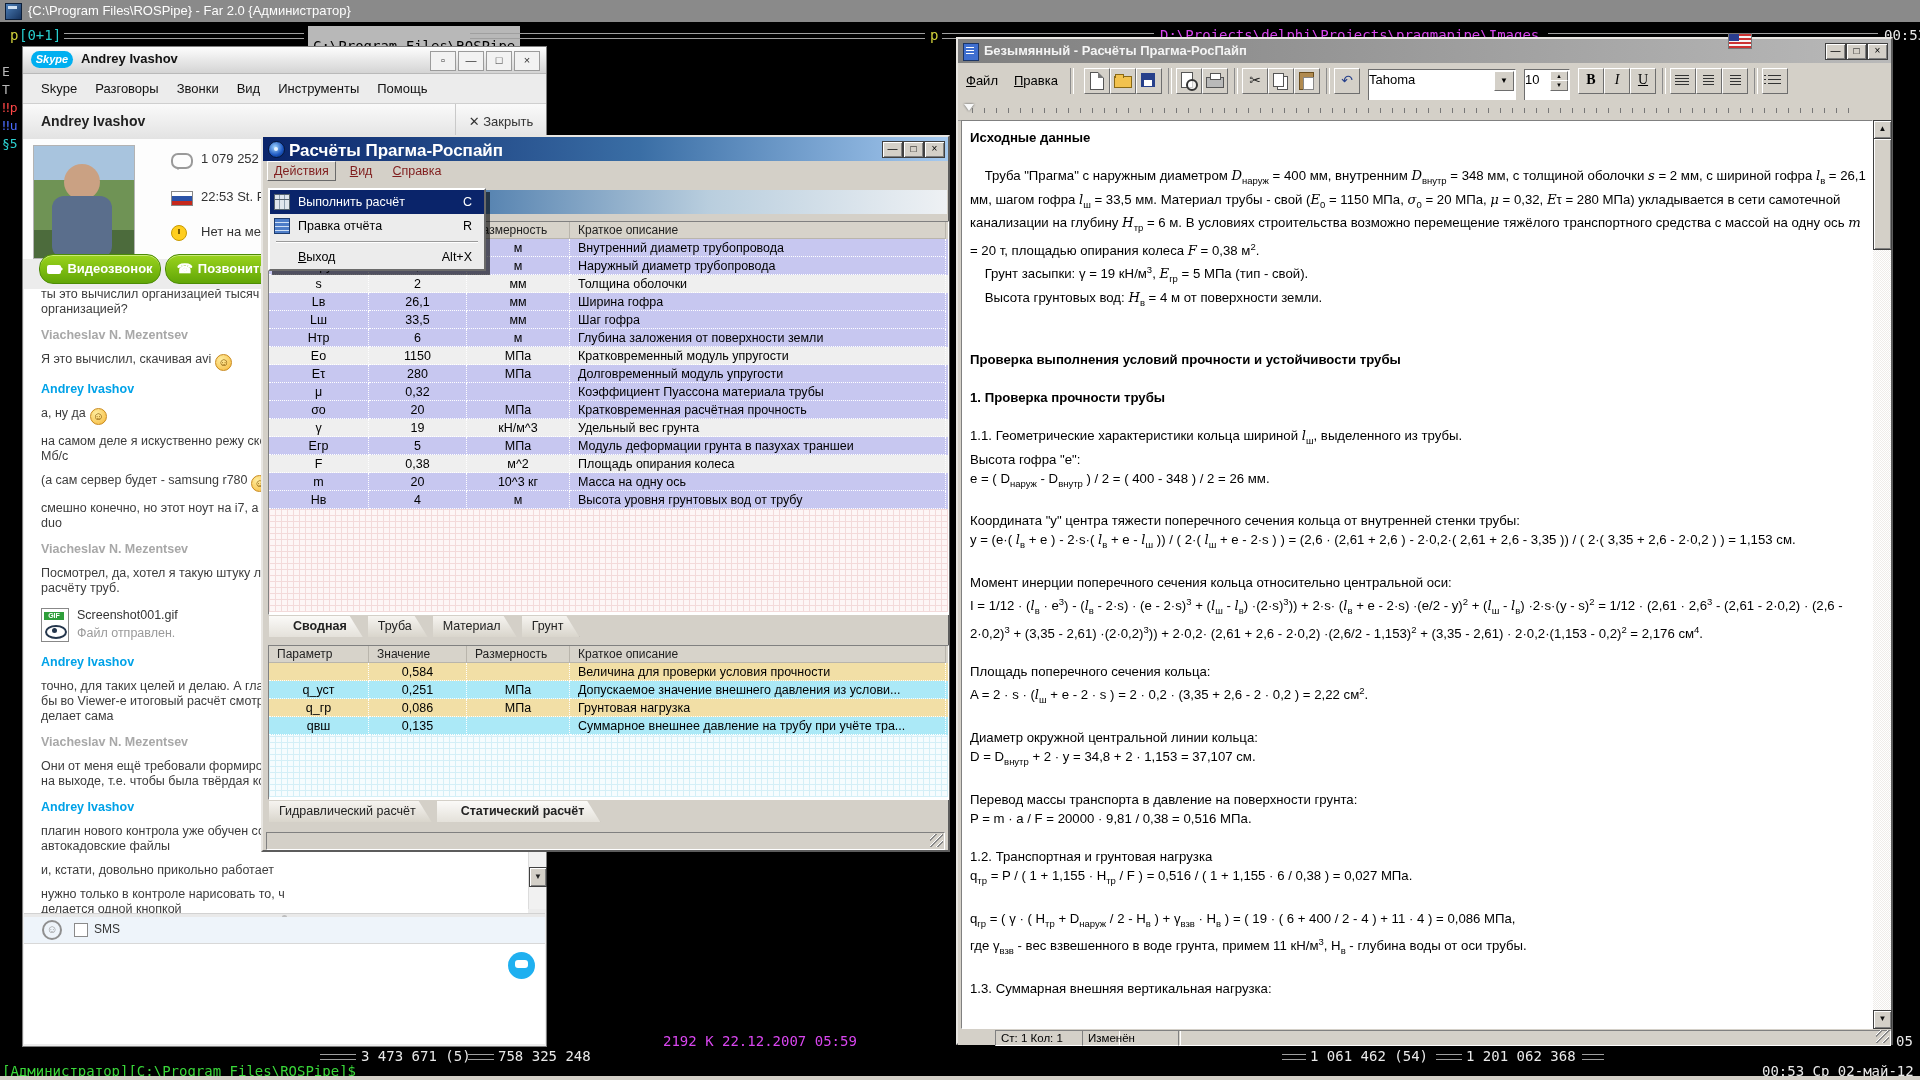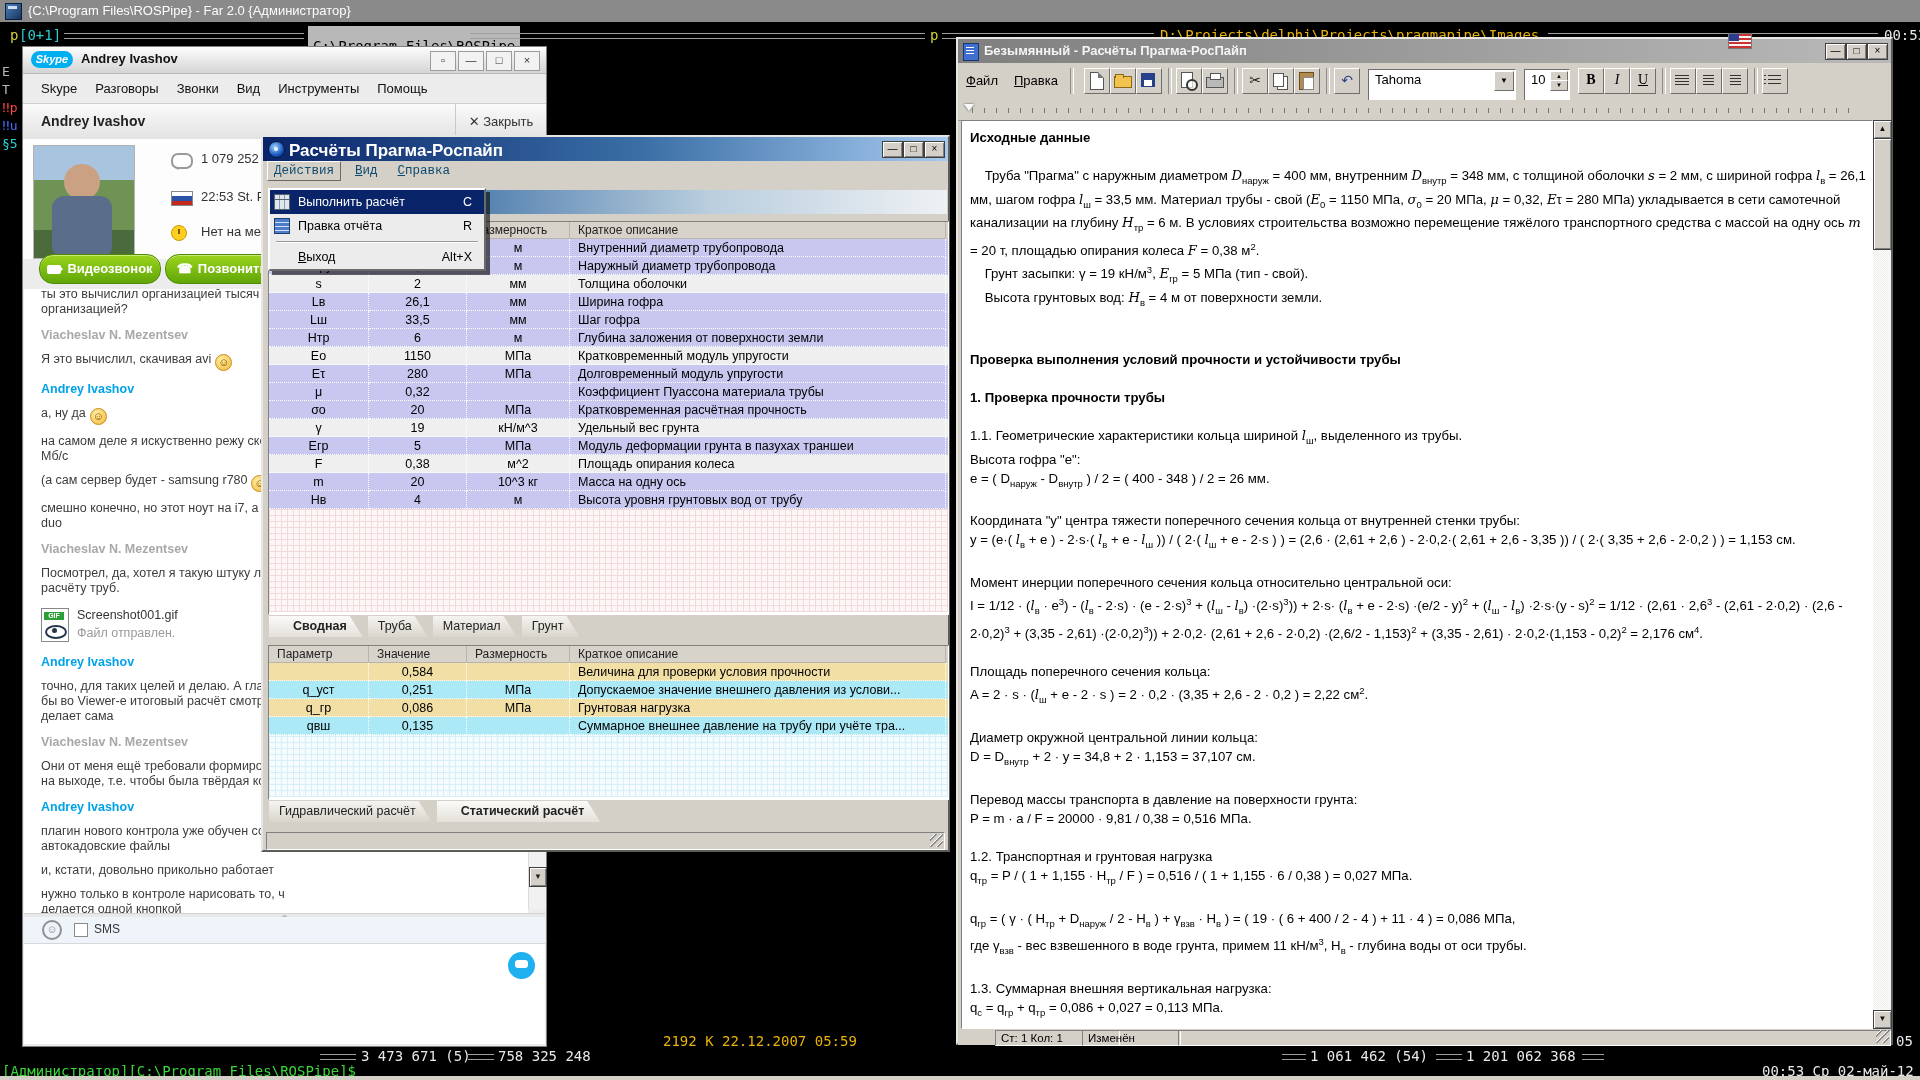--- a/index.html
+++ b/index.html
@@ -10,21 +10,21 @@
 
   
   .far-title{left:0;top:0;width:1920px;height:22px;background:#8a8a8a;color:#fdfdfd;
              font-size:13px;line-height:22px;white-space:nowrap;}
   .far-ico{position:absolute;left:5px;top:3px;width:15px;height:15px;
            background:linear-gradient(135deg,#4d7fb8,#16335e);border:1px solid #0c1e38;}
   .far-ico:after{content:"";position:absolute;left:2px;top:2px;width:9px;height:3px;background:#cfe0f2;}
   .far-title-text{margin-left:28px;}
   .console{left:0;top:22px;width:1920px;height:1058px;background:#000;}
   .ctext{position:absolute;font-family:"DejaVu Sans Mono",monospace;font-size:14px;line-height:16px;
-         color:#eab308;white-space:pre;}
+         color:#d946ef;white-space:pre;}
   .dline{position:absolute;height:4px;border-top:1px solid #9f9f9f;border-bottom:1px solid #9f9f9f;}
   .cbox{background:#b8b8b8;color:#000;padding:12px 5px;}
   .cyellow{color:#cfcf3a;} .ccyan{color:#28cfcf;} .cgreen{color:#39d839;} .cwhite{color:#e9e9e9;}
   .edgefrag{position:absolute;left:2px;font-family:"DejaVu Sans Mono",monospace;font-size:13px;}
   .bottomstrip{left:0;top:1076px;width:1920px;height:4px;background:#d4d0c8;}
   .usflag{left:1728px;top:33px;width:22px;height:14px;z-index:60;border:1px solid #777;
           background:repeating-linear-gradient(180deg,#cc3333 0 2px,#f5f5f5 2px 4px);}
   .usflag:after{content:"";position:absolute;left:0;top:0;width:10px;height:7px;background:#2a3d8f;}
 
   
@@ -112,21 +112,21 @@
   
   .calc{left:261px;top:135px;width:689px;height:717px;background:#d4d0c8;z-index:20;
         border:2px solid;border-color:#e8e6e2 #5c5c5c #5c5c5c #e8e6e2;box-sizing:border-box;}
   .calc-title{left:0;top:0;width:100%;height:24px;
       background:linear-gradient(90deg,#0a246a,#3a6ea5 55%,#a6caf0);color:#fff;}
   .calc-ico{position:absolute;left:5px;top:4px;width:15px;height:15px;border-radius:50%;
       background:radial-gradient(circle at 40% 35%,#9fd4ff,#1b55c0 60%,#0a2a66);border:1px solid #05173d;}
   .calc-ico:after{content:"";position:absolute;left:5px;top:5px;width:4px;height:4px;border-radius:50%;background:#e8f4ff;}
   .calc-title-text{position:absolute;left:26px;top:4px;font-weight:bold;font-size:17px;}
   .calc-btns{position:absolute;right:3px;top:3px;}
-  .calc-menu{left:0;top:24px;width:100%;height:22px;font-size:12.5px;color:#0c4a6e;font-family:Liberation Mono, monospace;}
+  .calc-menu{left:0;top:24px;width:100%;height:22px;font-size:12.5px;color:#7f1d1d;}
   .calc-menu .mitem{display:inline-block;margin-left:8px;padding:2px 6px;}
   .calc-menu .mitem:first-child{margin-left:4px;border:1px solid;border-color:#fff #6a6a6a #6a6a6a #fff;}
   .band{left:5px;top:53px;width:679px;height:24px;
         background:linear-gradient(90deg,#16427e 0%,#517fae 30%,#b9cede 65%,#eef1f4 100%);}
   .tframe{background:#fff;border:1px solid;border-color:#808080 #fff #fff #808080;}
   .thead{position:absolute;left:0;top:0;height:17px;width:100%;background:#d7d3ca;}
   .thead .cell{color:#222;font-size:12px;line-height:16px;border-right:1px solid #b9b5ac;
                border-bottom:1px solid #b9b5ac;text-align:left;padding-left:8px;}
   .trow{position:relative;height:18px;width:100%;}
   .cell{position:absolute;top:0;height:100%;font-size:12.5px;line-height:18px;color:#000;
@@ -188,21 +188,21 @@
   .i-save:after{content:"";position:absolute;left:3px;top:7px;width:8px;height:6px;background:#fff;}
   .i-prev{position:absolute;left:4px;top:3px;width:10px;height:14px;background:#fff;border:1px solid #555;}
   .i-prev:after{content:"";position:absolute;left:4px;top:6px;width:8px;height:8px;border:2px solid #333;border-radius:50%;background:rgba(255,255,255,.7);}
   .i-print{position:absolute;left:3px;top:8px;width:16px;height:9px;background:#b9b9b9;border:1px solid #555;}
   .i-print:before{content:"";position:absolute;left:3px;top:-5px;width:9px;height:5px;background:#fff;border:1px solid #555;}
   .glyph{font-size:14px;line-height:22px;color:#222;}
   .i-copy{position:absolute;left:4px;top:4px;width:9px;height:12px;background:#fff;border:1px solid #555;box-shadow:4px 3px 0 -1px #fff,4px 3px 0 0 #555;}
   .i-paste{position:absolute;left:4px;top:3px;width:13px;height:16px;background:#b08a4f;border:1px solid #6b4e1e;}
   .i-paste:after{content:"";position:absolute;left:3px;top:4px;width:9px;height:11px;background:#fff;border:1px solid #888;}
   .fontbox{position:absolute;top:6px;height:38px;background:#fff;border:1px solid;border-color:#6e6e6e #fff #fff #6e6e6e;
-           font-size:13px;line-height:20px;padding-left:6px;box-sizing:border-box;color:#000;}
+           font-size:13px;line-height:20px;box-sizing:border-box;color:#000;}
   .dropbtn{position:absolute;right:1px;top:1px;width:18px;height:18px;background:#d4d0c8;
            border:1px solid;border-color:#fff #6e6e6e #6e6e6e #fff;font-size:8px;line-height:17px;text-align:center;}
   .spin{position:absolute;right:1px;top:1px;width:16px;height:9px;background:#d4d0c8;border:1px solid;
         border-color:#fff #6e6e6e #6e6e6e #fff;font-size:6px;line-height:8px;text-align:center;}
   .fmt{font-family:"Liberation Serif",serif;font-size:14px;line-height:22px;}
   .al-ic{position:absolute;left:4px;top:6px;width:14px;height:11px;
          background:repeating-linear-gradient(180deg,#333 0 1px,transparent 1px 3px);}
   .li-ic{position:absolute;left:5px;top:6px;width:13px;height:11px;
          background:repeating-linear-gradient(180deg,#333 0 1px,transparent 1px 4px);}
   .li-ic:before{content:"";position:absolute;left:-4px;top:0;width:2px;height:11px;
@@ -629,21 +629,20 @@
           <div class="doc-p">Перевод массы транспорта в давление на поверхности грунта:</div>
           <div class="doc-p">P = m · a / F = 20000 · 9,81 / 0,38 = 0,516 МПа.</div>
           <div class="doc-b"></div>
           <div class="doc-p">1.2. Транспортная и грунтовая нагрузка</div>
           <div class="doc-p">q<sub>тр</sub> = P / ( 1 + 1,155 · H<sub>тр</sub> / F ) = 0,516 / ( 1 + 1,155 · 6 / 0,38 ) = 0,027 МПа.</div>
           <div class="doc-b"></div>
           <div class="doc-p">q<sub>гр</sub> = ( γ · ( H<sub>тр</sub> + D<sub>наруж</sub> / 2 - H<sub>в</sub> ) + γ<sub>взв</sub> · H<sub>в</sub> ) = ( 19 · ( 6 + 400 / 2 - 4 ) + 11 · 4 ) = 0,086 МПа,</div>
           <div class="doc-p">где γ<sub>взв</sub> - вес взвешенного в воде грунта, примем 11 кН/м<sup>3</sup>, H<sub>в</sub> - глубина воды от оси трубы.</div>
           <div class="doc-b"></div>
           <div class="doc-p">1.3. Суммарная внешняя вертикальная нагрузка:</div>
-          <div class="doc-p">q<sub>c</sub> = q<sub>гр</sub> + q<sub>тр</sub> = 0,086 + 0,027 = 0,113 МПа.</div>
           <div class="doc-b"></div>
         </div>
     </div>
     <div class="abs ed-scroll">
       <span class="sbtn" style="top:0;">▲</span>
       <span class="sthumb"></span>
       <span class="sbtn" style="bottom:0;">▼</span>
     </div>
     <div class="abs ed-status">
       <span class="pane sunken" style="left:2px;width:118px;margin-left:35px;">Ст:  1 Кол:  1</span>

